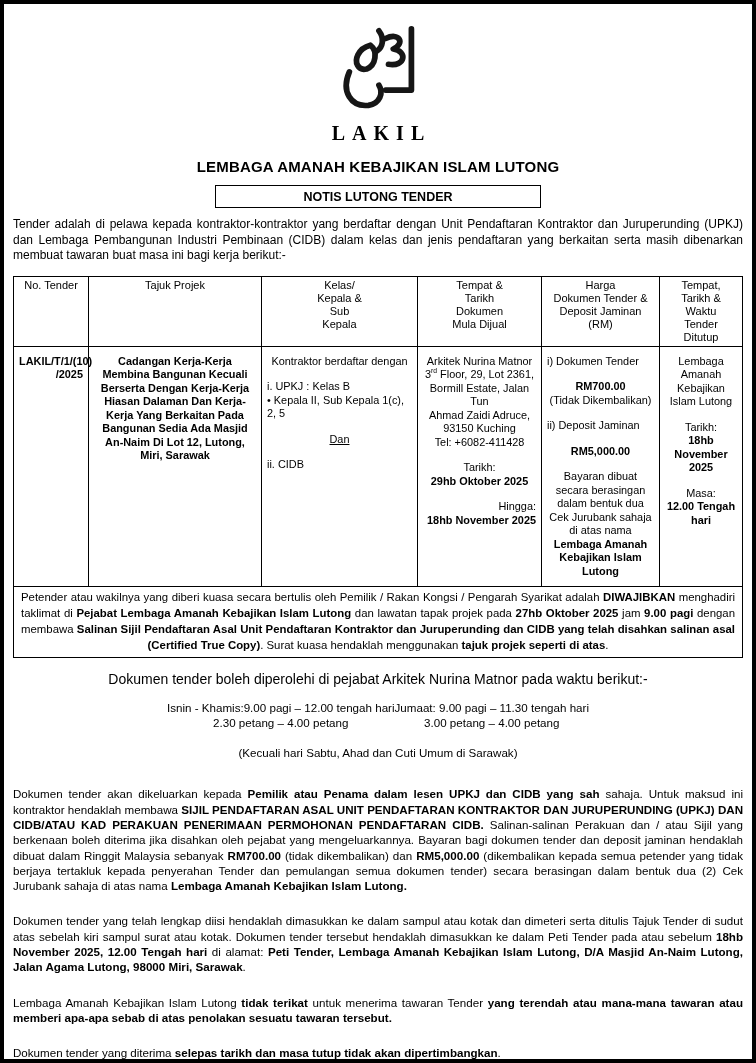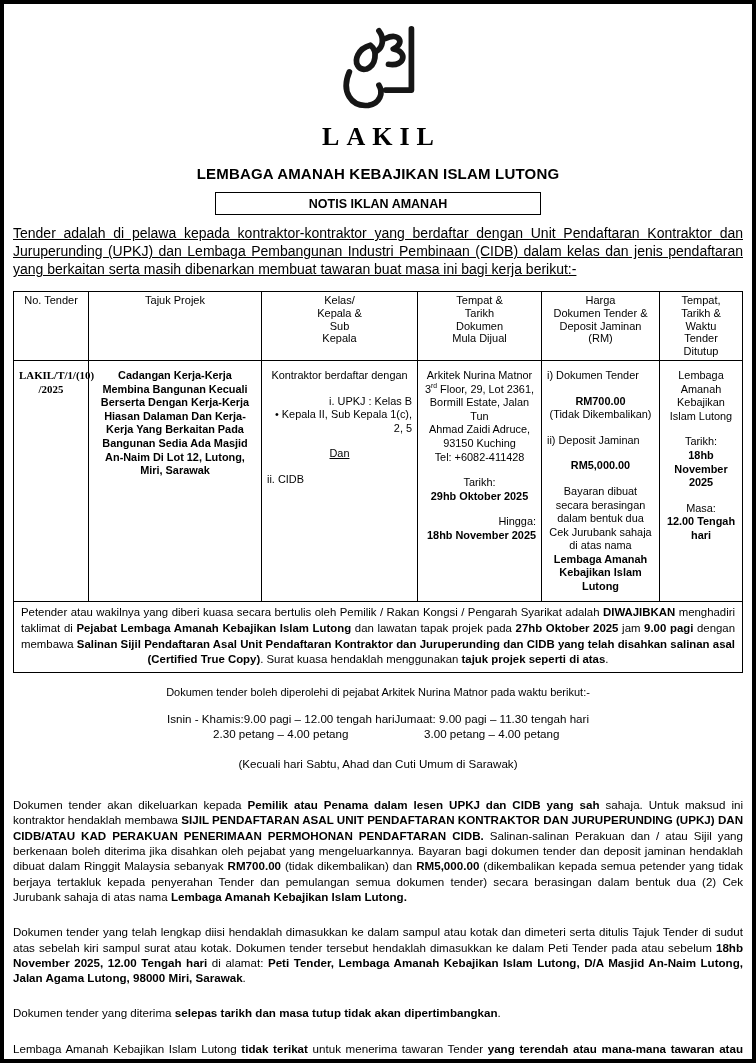--- a/index.html
+++ b/index.html
@@ -13,52 +13,52 @@
     width:756px; height:1063px;
     background:#fff;
     border:4px solid #000;
     padding:6px 9px 4px;
     overflow:hidden;
   }
   .header { text-align:center; }
   .logo-svg { display:block; margin:12px auto 4px; }
   .logo-word {
     font-family:"Liberation Serif", serif;
-    font-weight:bold; font-size:26px;
+    font-weight:bold; font-size:20px;
     letter-spacing:7px; padding-left:7px;
   }
   .org-name { font-size:15px; font-weight:bold; margin-top:13px; letter-spacing:0.2px; }
   .notice-box {
     display:inline-block; border:1.5px solid #000;
     width:326px; padding:4px 0 3px; margin-top:10px;
     font-weight:bold; font-size:12.5px;
   }
   .intro {
-    font-size:14px; line-height:1.3;
-    text-align:justify; margin-top:9px;text-decoration:underline;
+    font-size:12px; line-height:1.3;
+    text-align:justify; margin-top:9px;
   }
   table.tender {
     border-collapse:collapse; table-layout:fixed;
     width:729px; margin:12px auto 0;
   }
   table.tender th, table.tender td { border:1.2px solid #000; vertical-align:top; }
   table.tender th {
     font-size:11px; font-weight:normal; text-align:center;
     white-space:pre-line; line-height:1.18; padding:2px 1px; height:66px;
   }
   td.cell { font-size:10.9px; padding:8px 5px; height:187px; line-height:1.24; }
   .blk { white-space:pre-line; }
   .blk + .blk { margin-top:12px; }
   .blk b, .rich b { font-weight:bold; }
   sup { font-size:0.62em; vertical-align:super; line-height:0; }
   td.footnote {
     font-size:11.4px; line-height:1.38; padding:3px 7px 4px;
     text-align:justify; text-align-last:center;
   }
-  .sched-heading { text-align:center; font-size:11px; margin-top:13px; }
+  .sched-heading { text-align:center; font-size:14px; margin-top:13px; }
   .sched-cols {
     display:flex; justify-content:center; 
     margin-top:13px; font-size:11.6px;
   }
   .sched-col { text-align:center; white-space:pre-line; line-height:1.3; }
   .sched-exception { text-align:center; font-size:11.6px; margin-top:16px; }
   .para { font-size:11.6px; line-height:1.32; text-align:justify; margin-top:20px; }
   .para.first { margin-top:27px; }
 </style>
 </head>
@@ -73,21 +73,21 @@
         <path d="M52 17 C66 10 73 22 60 28 C75 30 73 47 55 44"></path>
         <path d="M45 9 C51 17 49 26 43 30"></path>
         <path d="M36 24 C44 30 42 45 32 49 C23 51 19 42 23 34 C26 28 32 25 36 24 Z"></path>
         <path d="M14 52 C5 73 16 89 34 87 C46 85 50 74 45 66"></path>
       </g>
     </svg>
     <div class="logo-word">LAKIL</div>
     <div class="org-name">LEMBAGA AMANAH KEBAJIKAN ISLAM LUTONG</div>
     <div>
       <div class="notice-box">
-        <span>NOTIS IKLAN AMANAH</span>
+        <span>NOTIS LUTONG TENDER</span>
       </div>
     </div>
   </div>
 
   <p class="intro">Tender adalah di pelawa kepada kontraktor-kontraktor yang berdaftar dengan Unit Pendaftaran Kontraktor dan Juruperunding (UPKJ) dan Lembaga Pembangunan Industri Pembinaan (CIDB) dalam kelas dan jenis pendaftaran yang berkaitan serta masih dibenarkan membuat tawaran buat masa ini bagi kerja berikut:-</p>
 
   <table class="tender">
     <colgroup>
       <col style="width:75px">
         <col style="width:173px">
@@ -115,29 +115,29 @@
         <th>Tempat,
 Tarikh &amp;
 Waktu
 Tender
 Ditutup</th>
       </tr>
     </thead>
     <tbody>
       <tr>
         <td class="cell">
-            <div class="blk" style="text-align: center; font-family: Liberation Serif, serif;"><b>LAKIL/T/1/(10)
+            <div class="blk" style="text-align: right;"><b>LAKIL/T/1/(10)
 /2025</b></div>
           </td>
         <td class="cell">
             <div class="blk" style="text-align: center;"><b>Cadangan Kerja-Kerja Membina Bangunan Kecuali Berserta Dengan Kerja-Kerja Hiasan Dalaman Dan Kerja-Kerja Yang Berkaitan Pada Bangunan Sedia Ada Masjid An-Naim Di Lot 12, Lutong, Miri, Sarawak</b></div>
           </td>
         <td class="cell">
             <div class="blk" style="text-align: center;"><span>Kontraktor berdaftar dengan</span></div>
-            <div class="blk" style="text-align: right;"><span>i. UPKJ : Kelas B
+            <div class="blk" style="text-align: left;"><span>i. UPKJ : Kelas B
 • Kepala II, Sub Kepala 1(c), 2, 5</span></div>
             <div class="blk" style="text-align: center; text-decoration: underline;"><span>Dan</span></div>
             <div class="blk" style="text-align: left;"><span>ii. CIDB</span></div>
           </td>
         <td class="cell">
             <div class="blk" style="text-align: center;"><span>Arkitek Nurina Matnor
 3</span><sup>rd</sup><span> Floor, 29, Lot 2361,
 Bormill Estate, Jalan Tun
 Ahmad Zaidi Adruce,
 93150 Kuching
@@ -175,16 +175,16 @@
       <div class="sched-col">Isnin - Khamis:9.00 pagi – 12.00 tengah hari
 2.30 petang – 4.00 petang</div>
       <div class="sched-col">Jumaat: 9.00 pagi – 11.30 tengah hari
 3.00 petang – 4.00 petang</div>
     </div>
     <p class="sched-exception">(Kecuali hari Sabtu, Ahad dan Cuti Umum di Sarawak)</p>
   </div>
 
   <p class="para first rich"><span>Dokumen tender akan dikeluarkan kepada </span><b>Pemilik atau Penama dalam lesen UPKJ dan CIDB yang sah</b><span> sahaja. Untuk maksud ini kontraktor hendaklah membawa </span><b>SIJIL PENDAFTARAN ASAL UNIT PENDAFTARAN KONTRAKTOR DAN JURUPERUNDING (UPKJ) DAN CIDB/ATAU KAD PERAKUAN PENERIMAAN PERMOHONAN PENDAFTARAN CIDB.</b><span> Salinan-salinan Perakuan dan / atau Sijil yang berkenaan boleh diterima jika disahkan oleh pejabat yang mengeluarkannya. Bayaran bagi dokumen tender dan deposit jaminan hendaklah dibuat dalam Ringgit Malaysia sebanyak </span><b>RM700.00</b><span> (tidak dikembalikan) dan </span><b>RM5,000.00</b><span> (dikembalikan kepada semua petender yang tidak berjaya tertakluk kepada penyerahan Tender dan pemulangan semua dokumen tender) secara berasingan dalam bentuk dua (2) Cek Jurubank sahaja di atas nama </span><b>Lembaga Amanah Kebajikan Islam Lutong.</b></p>
   <p class="para rich"><span>Dokumen tender yang telah lengkap diisi hendaklah dimasukkan ke dalam sampul atau kotak dan dimeteri serta ditulis Tajuk Tender di sudut atas sebelah kiri sampul surat atau kotak. Dokumen tender tersebut hendaklah dimasukkan ke dalam Peti Tender pada atau sebelum </span><b>18hb November 2025, 12.00 Tengah hari</b><span> di alamat: </span><b>Peti Tender, Lembaga Amanah Kebajikan Islam Lutong, D/A Masjid An-Naim Lutong, Jalan Agama Lutong, 98000 Miri, Sarawak</b><span>.</span></p>
+  <p class="para rich"><span>Lembaga Amanah Kebajikan Islam Lutong </span><b>tidak terikat</b><span> untuk menerima tawaran Tender </span><b>yang terendah atau mana-mana tawaran atau memberi apa-apa sebab di atas penolakan sesuatu tawaran tersebut.</b></p>
   <p class="para rich"><span>Dokumen tender yang diterima </span><b>selepas tarikh dan masa tutup tidak akan dipertimbangkan</b><span>.</span></p>
-  <p class="para rich"><span>Lembaga Amanah Kebajikan Islam Lutong </span><b>tidak terikat</b><span> untuk menerima tawaran Tender </span><b>yang terendah atau mana-mana tawaran atau memberi apa-apa sebab di atas penolakan sesuatu tawaran tersebut.</b></p>
 
 </div>
 
 </body></html>

